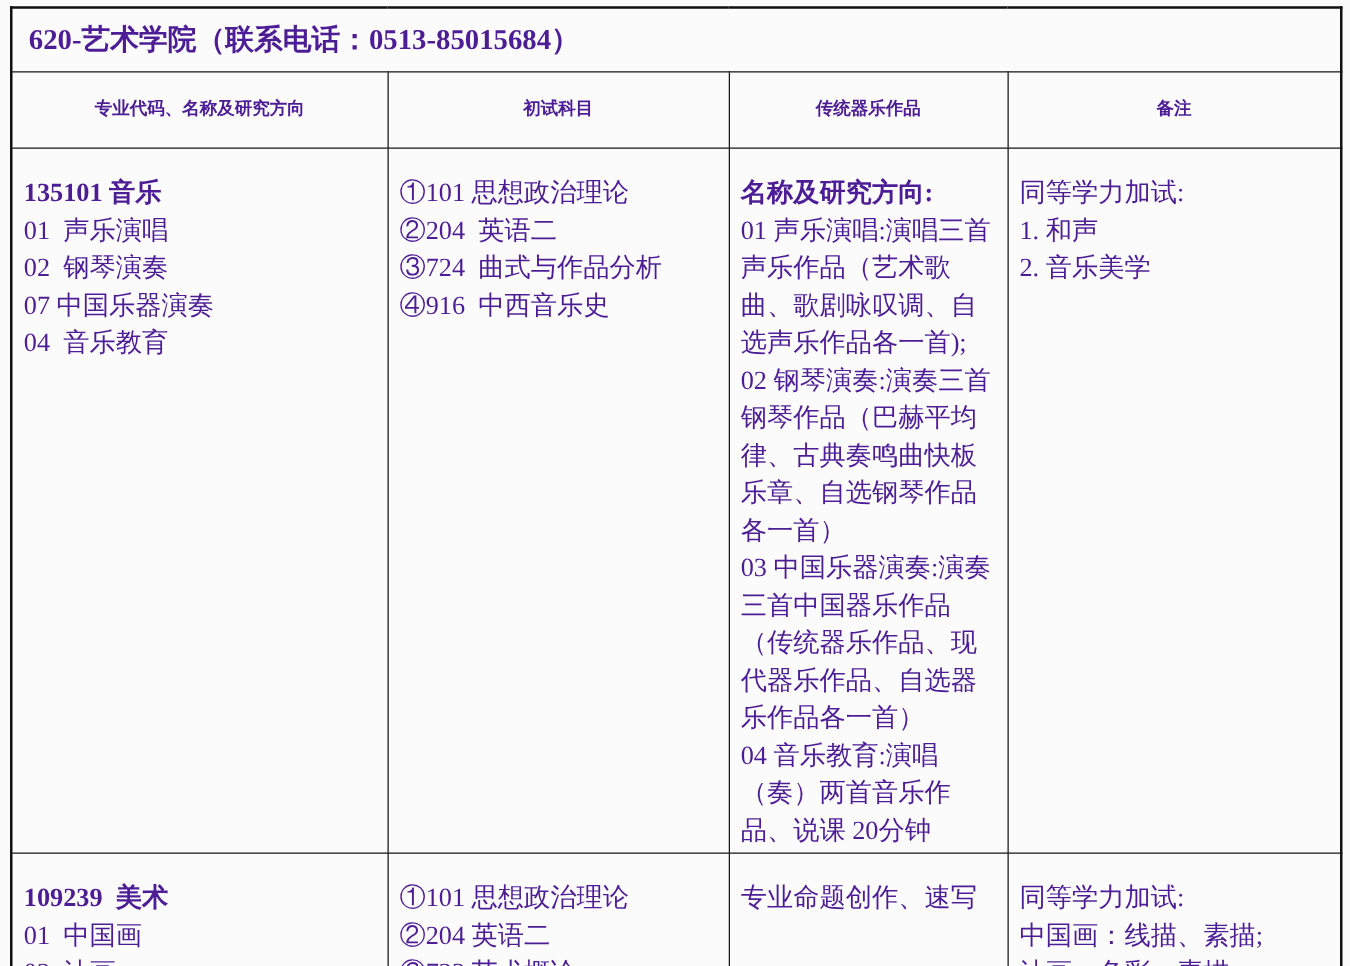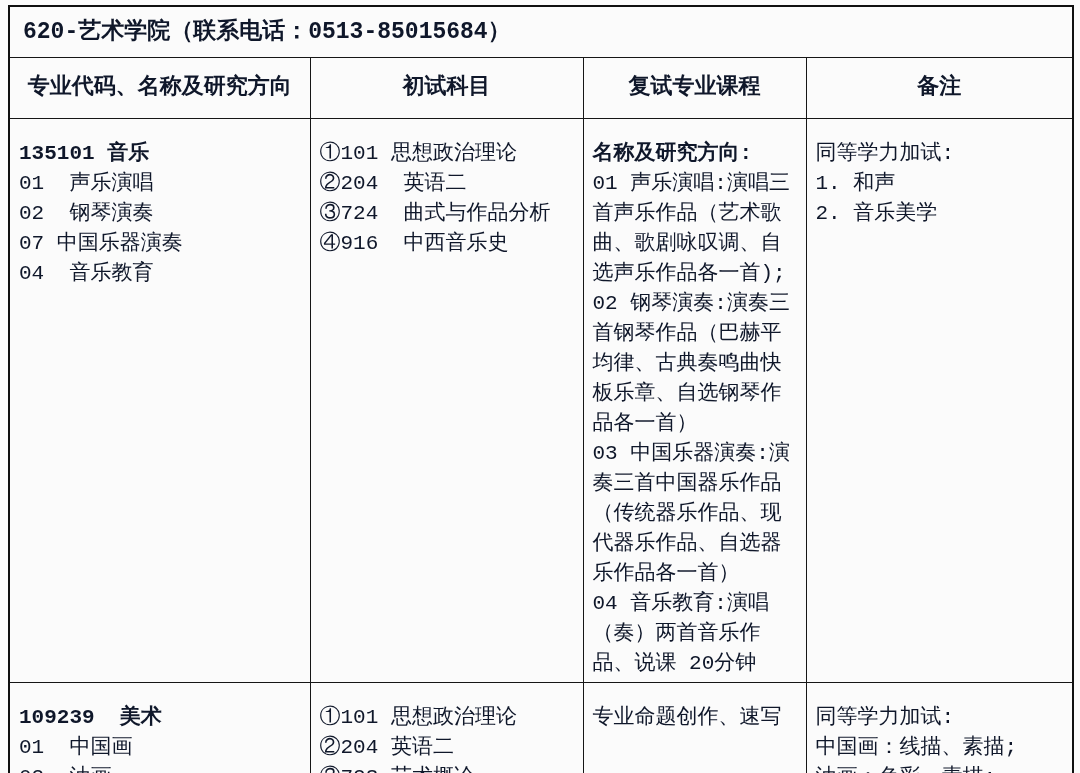--- a/index.html
+++ b/index.html
@@ -5,22 +5,22 @@
   html, body {
     margin: 0;
     padding: 0;
     background: #f6f6f6;
   }
   .page {
     position: relative;
     width: 1080px;
     height: 773px;
     background: #fbfbfb;
-    font-family: Liberation Mono, monospace;
-    color: #0f172a;
+    font-family: Liberation Serif, serif;
+    color: #4c1d95;
     overflow: hidden;
   }
   table.sheet {
     position: absolute;
     left: 8px;
     top: 5px;
     width: 1064px;
     border-collapse: collapse;
     table-layout: fixed;
   }
@@ -39,21 +39,21 @@
   }
   tr.title-row td {
     font-weight: bold;
     font-size: 23px;
     vertical-align: middle;
     padding: 4px 8px 4px 13px;
     height: 42px;
   }
   tr.head-row th {
     font-weight: bold;
-    font-size: 22px;
+    font-size: 14px;
     text-align: center;
     vertical-align: middle;
     height: 52px;
     padding: 4px;
   }
   .lines, .code {
     white-space: pre-wrap;
     word-break: break-all;
   }
   .code {
@@ -81,21 +81,21 @@
     </colgroup>
 
     <tbody>
         <tr class="title-row">
       <td colspan="4">620-艺术学院（联系电话：0513-85015684）</td>
     </tr>
 
     <tr class="head-row">
       <th>专业代码、名称及研究方向</th>
       <th>初试科目</th>
-      <th>复试专业课程</th>
+      <th>传统器乐作品</th>
       <th>备注</th>
     </tr>
 
     <tr class="row-music">
       <td>
         <div class="code">135101 音乐</div>
         <div class="lines">01  声乐演唱
 02  钢琴演奏
 07 中国乐器演奏
 04  音乐教育</div>

